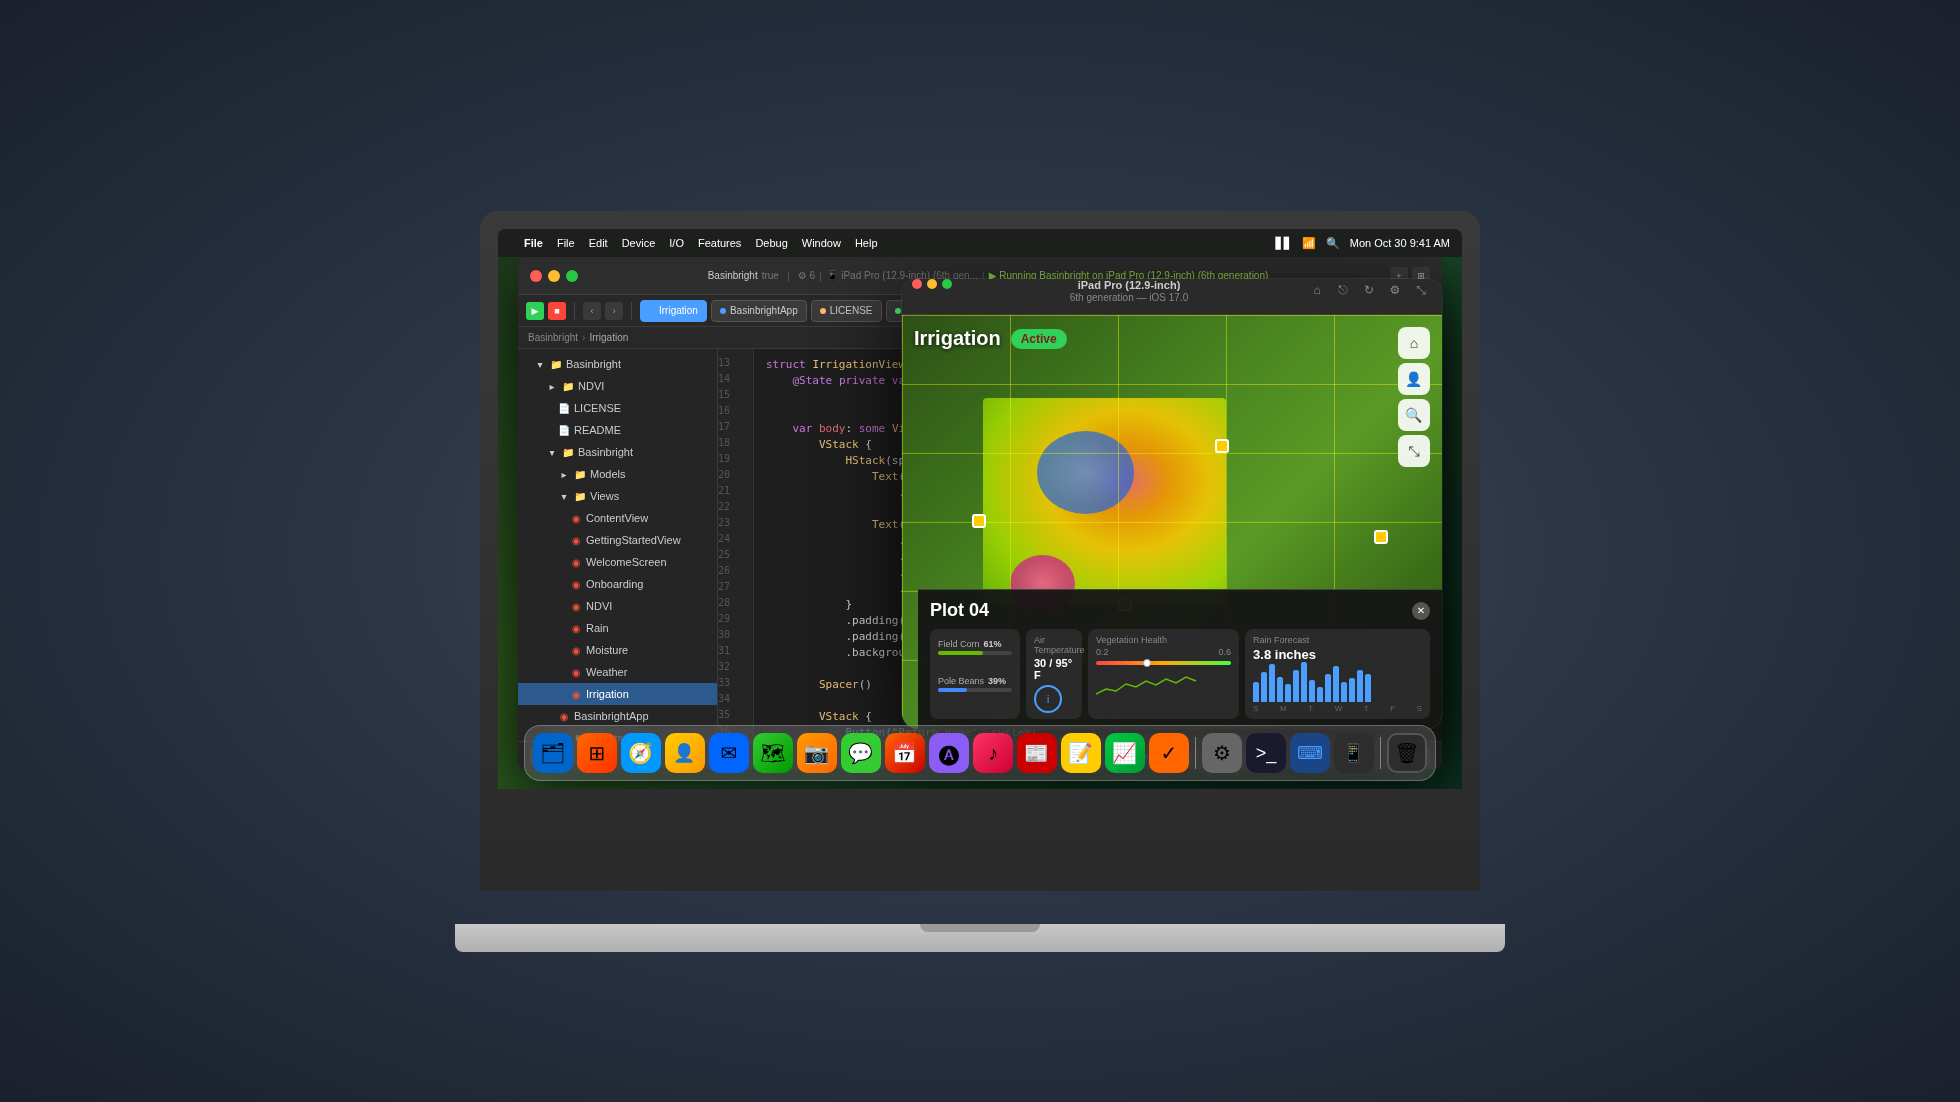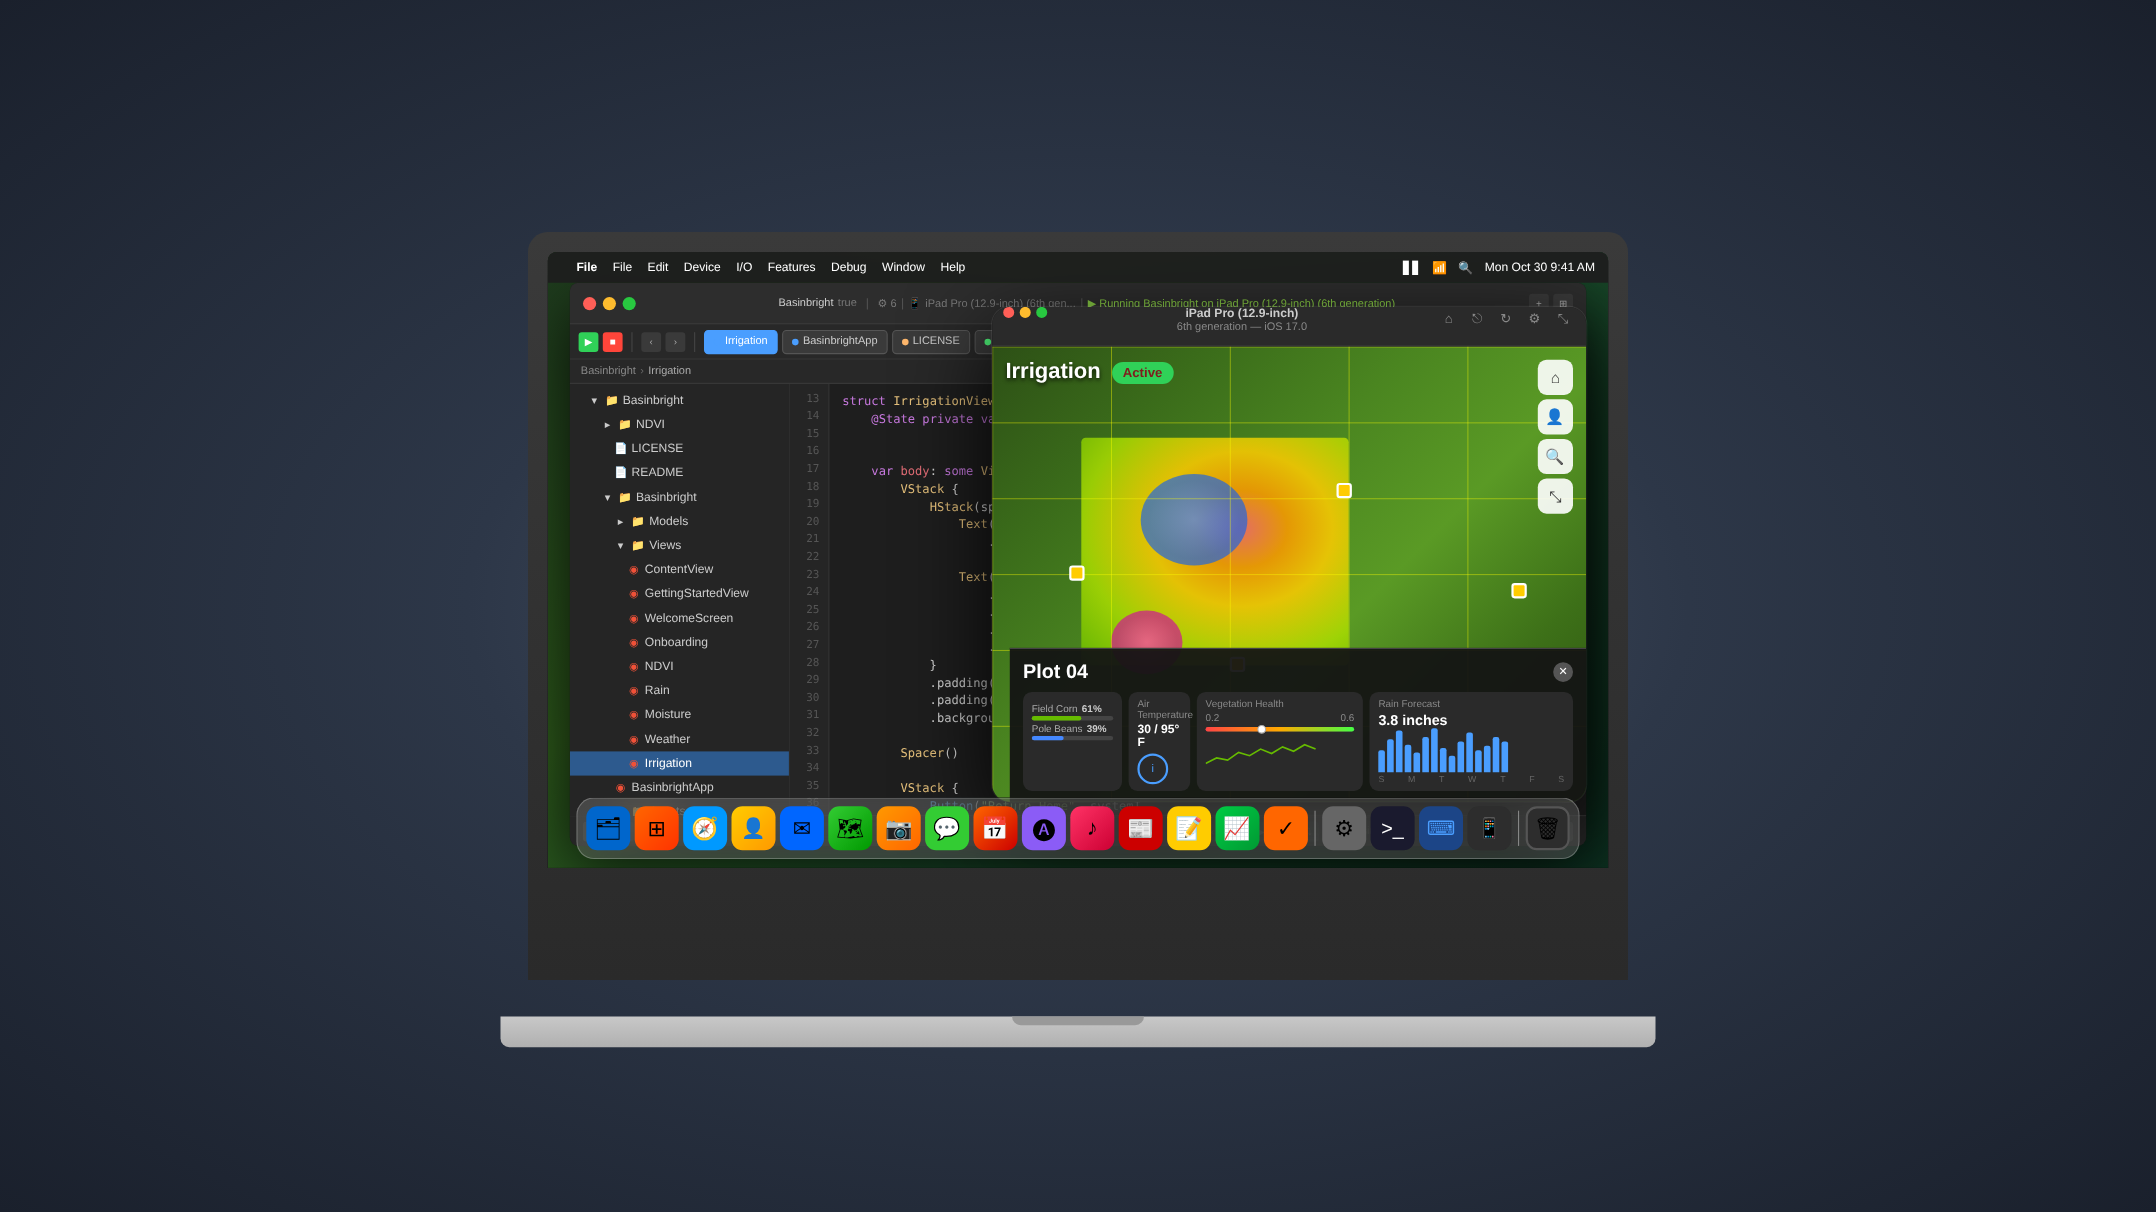--- a/index.html
+++ b/index.html
@@ -232,21 +232,20 @@
       background: #252525;
       border-right: 1px solid #333;
       padding: 8px 0;
       flex-shrink: 0;
     }
 
     .line-number {
       height: 16px;
       font-size: 10px;
       color: #555;
-      text-align: right;
       padding-right: 8px;
       font-family: 'SF Mono', 'Menlo', monospace;
     }
 
     .code-lines {
       flex: 1;
       padding: 8px 12px;
       font-size: 11px;
       font-family: 'SF Mono', 'Menlo', monospace;
       line-height: 16px;
@@ -976,21 +975,21 @@
 
                 <div style="width:90px;background:#2a2a2a;border-radius:8px;padding:6px 8px;">
                   <div class="crop-items">
                     <div class="crop-item">
                       <span>Field Corn</span>
                       <span class="crop-pct">61%</span>
                     </div>
                     <div class="crop-bar-bg">
                       <div class="crop-bar-fill" style="width:61%;background:#66bb00;"></div>
                     </div>
-                    <div class="crop-item" style="margin-top:0;">
+                    <div class="crop-item" style="margin-top:19px;">
                       <span>Pole Beans</span>
                       <span class="crop-pct">39%</span>
                     </div>
                     <div class="crop-bar-bg">
                       <div class="crop-bar-fill" style="width:39%;background:#4488ff;"></div>
                     </div>
                   </div>
                 </div>
 
                 <div class="air-temp-card" style="width:56px;">

